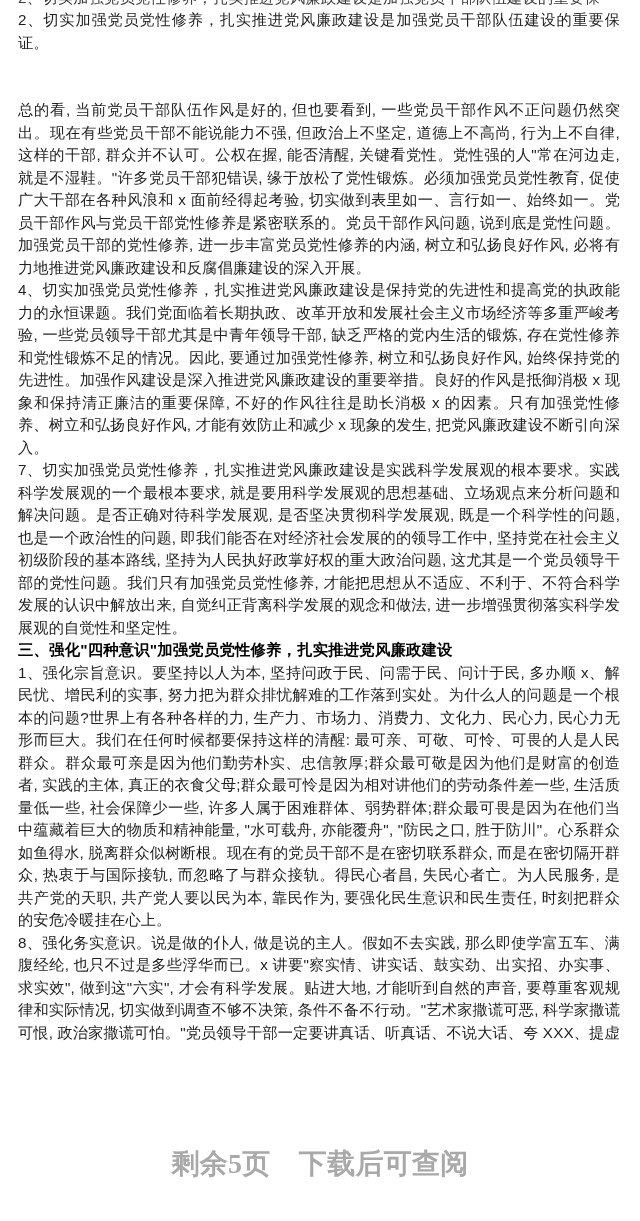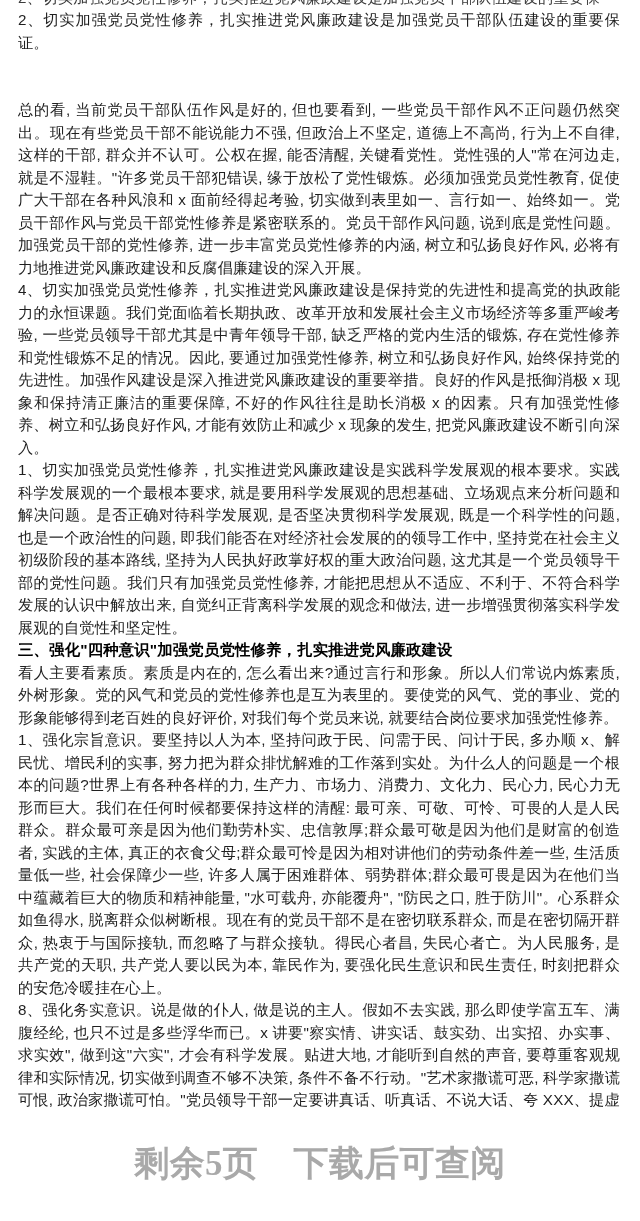--- a/index.html
+++ b/index.html
@@ -72,21 +72,21 @@
   }
 
   #footer-note {
     position: absolute;
     left: 0;
     top: 1142px;
     width: 640px;
     text-align: center;
     font-family: "Liberation Serif", "DejaVu Serif", serif;
     font-weight: bold;
-    font-size: 35px;
+    font-size: 28px;
     line-height: 44px;
     color: #a9a9a9;
     letter-spacing: 0.01em;
     white-space: pre;
   }
 </style>
 </head>
 <body>
 
 <div id="doc-page">
@@ -98,25 +98,24 @@
       </div>
 
     <p class="para">2、切实加强党员党性修养，扎实推进党风廉政建设是加强党员干部队伍建设的重要保证。</p>
 
     <div class="para-gap"></div>
 
     <p class="para">总的看, 当前党员干部队伍作风是好的, 但也要看到, 一些党员干部作风不正问题仍然突出。现在有些党员干部不能说能力不强, 但政治上不坚定, 道德上不高尚, 行为上不自律, 这样的干部, 群众并不认可。公权在握, 能否清醒, 关键看党性。党性强的人"常在河边走, 就是不湿鞋。"许多党员干部犯错误, 缘于放松了党性锻炼。必须加强党员党性教育, 促使广大干部在各种风浪和 x 面前经得起考验, 切实做到表里如一、言行如一、始终如一。党员干部作风与党员干部党性修养是紧密联系的。党员干部作风问题, 说到底是党性问题。加强党员干部的党性修养, 进一步丰富党员党性修养的内涵, 树立和弘扬良好作风, 必将有力地推进党风廉政建设和反腐倡廉建设的深入开展。</p>
 
     <p class="para">4、切实加强党员党性修养，扎实推进党风廉政建设是保持党的先进性和提高党的执政能力的永恒课题。我们党面临着长期执政、改革开放和发展社会主义市场经济等多重严峻考验, 一些党员领导干部尤其是中青年领导干部, 缺乏严格的党内生活的锻炼, 存在党性修养和党性锻炼不足的情况。因此, 要通过加强党性修养, 树立和弘扬良好作风, 始终保持党的先进性。加强作风建设是深入推进党风廉政建设的重要举措。良好的作风是抵御消极 x 现象和保持清正廉洁的重要保障, 不好的作风往往是助长消极 x 的因素。只有加强党性修养、树立和弘扬良好作风, 才能有效防止和减少 x 现象的发生, 把党风廉政建设不断引向深入。</p>
 
-    <p class="para">1、切实加强党员党性修养，扎实推进党风廉政建设是实践科学发展观的根本要求。实践科学发展观的一个最根本要求, 就是要用科学发展观的思想基础、立场观点来分析问题和解决问题。是否正确对待科学发展观, 是否坚决贯彻科学发展观, 既是一个科学性的问题, 也是一个政治性的问题, 即我们能否在对经济社会发展的的领导工作中, 坚持党在社会主义初级阶段的基本路线, 坚持为人民执好政掌好权的重大政治问题, 这尤其是一个党员领导干部的党性问题。我们只有加强党员党性修养, 才能把思想从不适应、不利于、不符合科学发展的认识中解放出来, 自觉纠正背离科学发展的观念和做法, 进一步增强贯彻落实科学发展观的自觉性和坚定性。</p>
+    <p class="para">7、切实加强党员党性修养，扎实推进党风廉政建设是实践科学发展观的根本要求。实践科学发展观的一个最根本要求, 就是要用科学发展观的思想基础、立场观点来分析问题和解决问题。是否正确对待科学发展观, 是否坚决贯彻科学发展观, 既是一个科学性的问题, 也是一个政治性的问题, 即我们能否在对经济社会发展的的领导工作中, 坚持党在社会主义初级阶段的基本路线, 坚持为人民执好政掌好权的重大政治问题, 这尤其是一个党员领导干部的党性问题。我们只有加强党员党性修养, 才能把思想从不适应、不利于、不符合科学发展的认识中解放出来, 自觉纠正背离科学发展的观念和做法, 进一步增强贯彻落实科学发展观的自觉性和坚定性。</p>
 
     <p class="heading">三、强化"四种意识"加强党员党性修养，扎实推进党风廉政建设</p>
 
-    <p class="para">看人主要看素质。素质是内在的, 怎么看出来?通过言行和形象。所以人们常说内炼素质, 外树形象。党的风气和党员的党性修养也是互为表里的。要使党的风气、党的事业、党的形象能够得到老百姓的良好评价, 对我们每个党员来说, 就要结合岗位要求加强党性修养。</p>
 
     <p class="para">1、强化宗旨意识。要坚持以人为本, 坚持问政于民、问需于民、问计于民, 多办顺 x、解民忧、增民利的实事, 努力把为群众排忧解难的工作落到实处。为什么人的问题是一个根本的问题?世界上有各种各样的力, 生产力、市场力、消费力、文化力、民心力, 民心力无形而巨大。我们在任何时候都要保持这样的清醒: 最可亲、可敬、可怜、可畏的人是人民群众。群众最可亲是因为他们勤劳朴实、忠信敦厚;群众最可敬是因为他们是财富的创造者, 实践的主体, 真正的衣食父母;群众最可怜是因为相对讲他们的劳动条件差一些, 生活质量低一些, 社会保障少一些, 许多人属于困难群体、弱势群体;群众最可畏是因为在他们当中蕴藏着巨大的物质和精神能量, "水可载舟, 亦能覆舟", "防民之口, 胜于防川"。心系群众如鱼得水, 脱离群众似树断根。现在有的党员干部不是在密切联系群众, 而是在密切隔开群众, 热衷于与国际接轨, 而忽略了与群众接轨。得民心者昌, 失民心者亡。为人民服务, 是共产党的天职, 共产党人要以民为本, 靠民作为, 要强化民生意识和民生责任, 时刻把群众的安危冷暖挂在心上。</p>
 
     <p class="para">8、强化务实意识。说是做的仆人, 做是说的主人。假如不去实践, 那么即使学富五车、满腹经纶, 也只不过是多些浮华而已。x 讲要"察实情、讲实话、鼓实劲、出实招、办实事、求实效", 做到这"六实", 才会有科学发展。贴进大地, 才能听到自然的声音, 要尊重客观规律和实际情况, 切实做到调查不够不决策, 条件不备不行动。"艺术家撒谎可恶, 科学家撒谎可恨, 政治家撒谎可怕。"党员领导干部一定要讲真话、听真话、不说大话、夸 XXX、提虚</p>
 
   </div>
 
   <div id="footer-note">剩余5页　下载后可查阅</div>
 
 </div>

